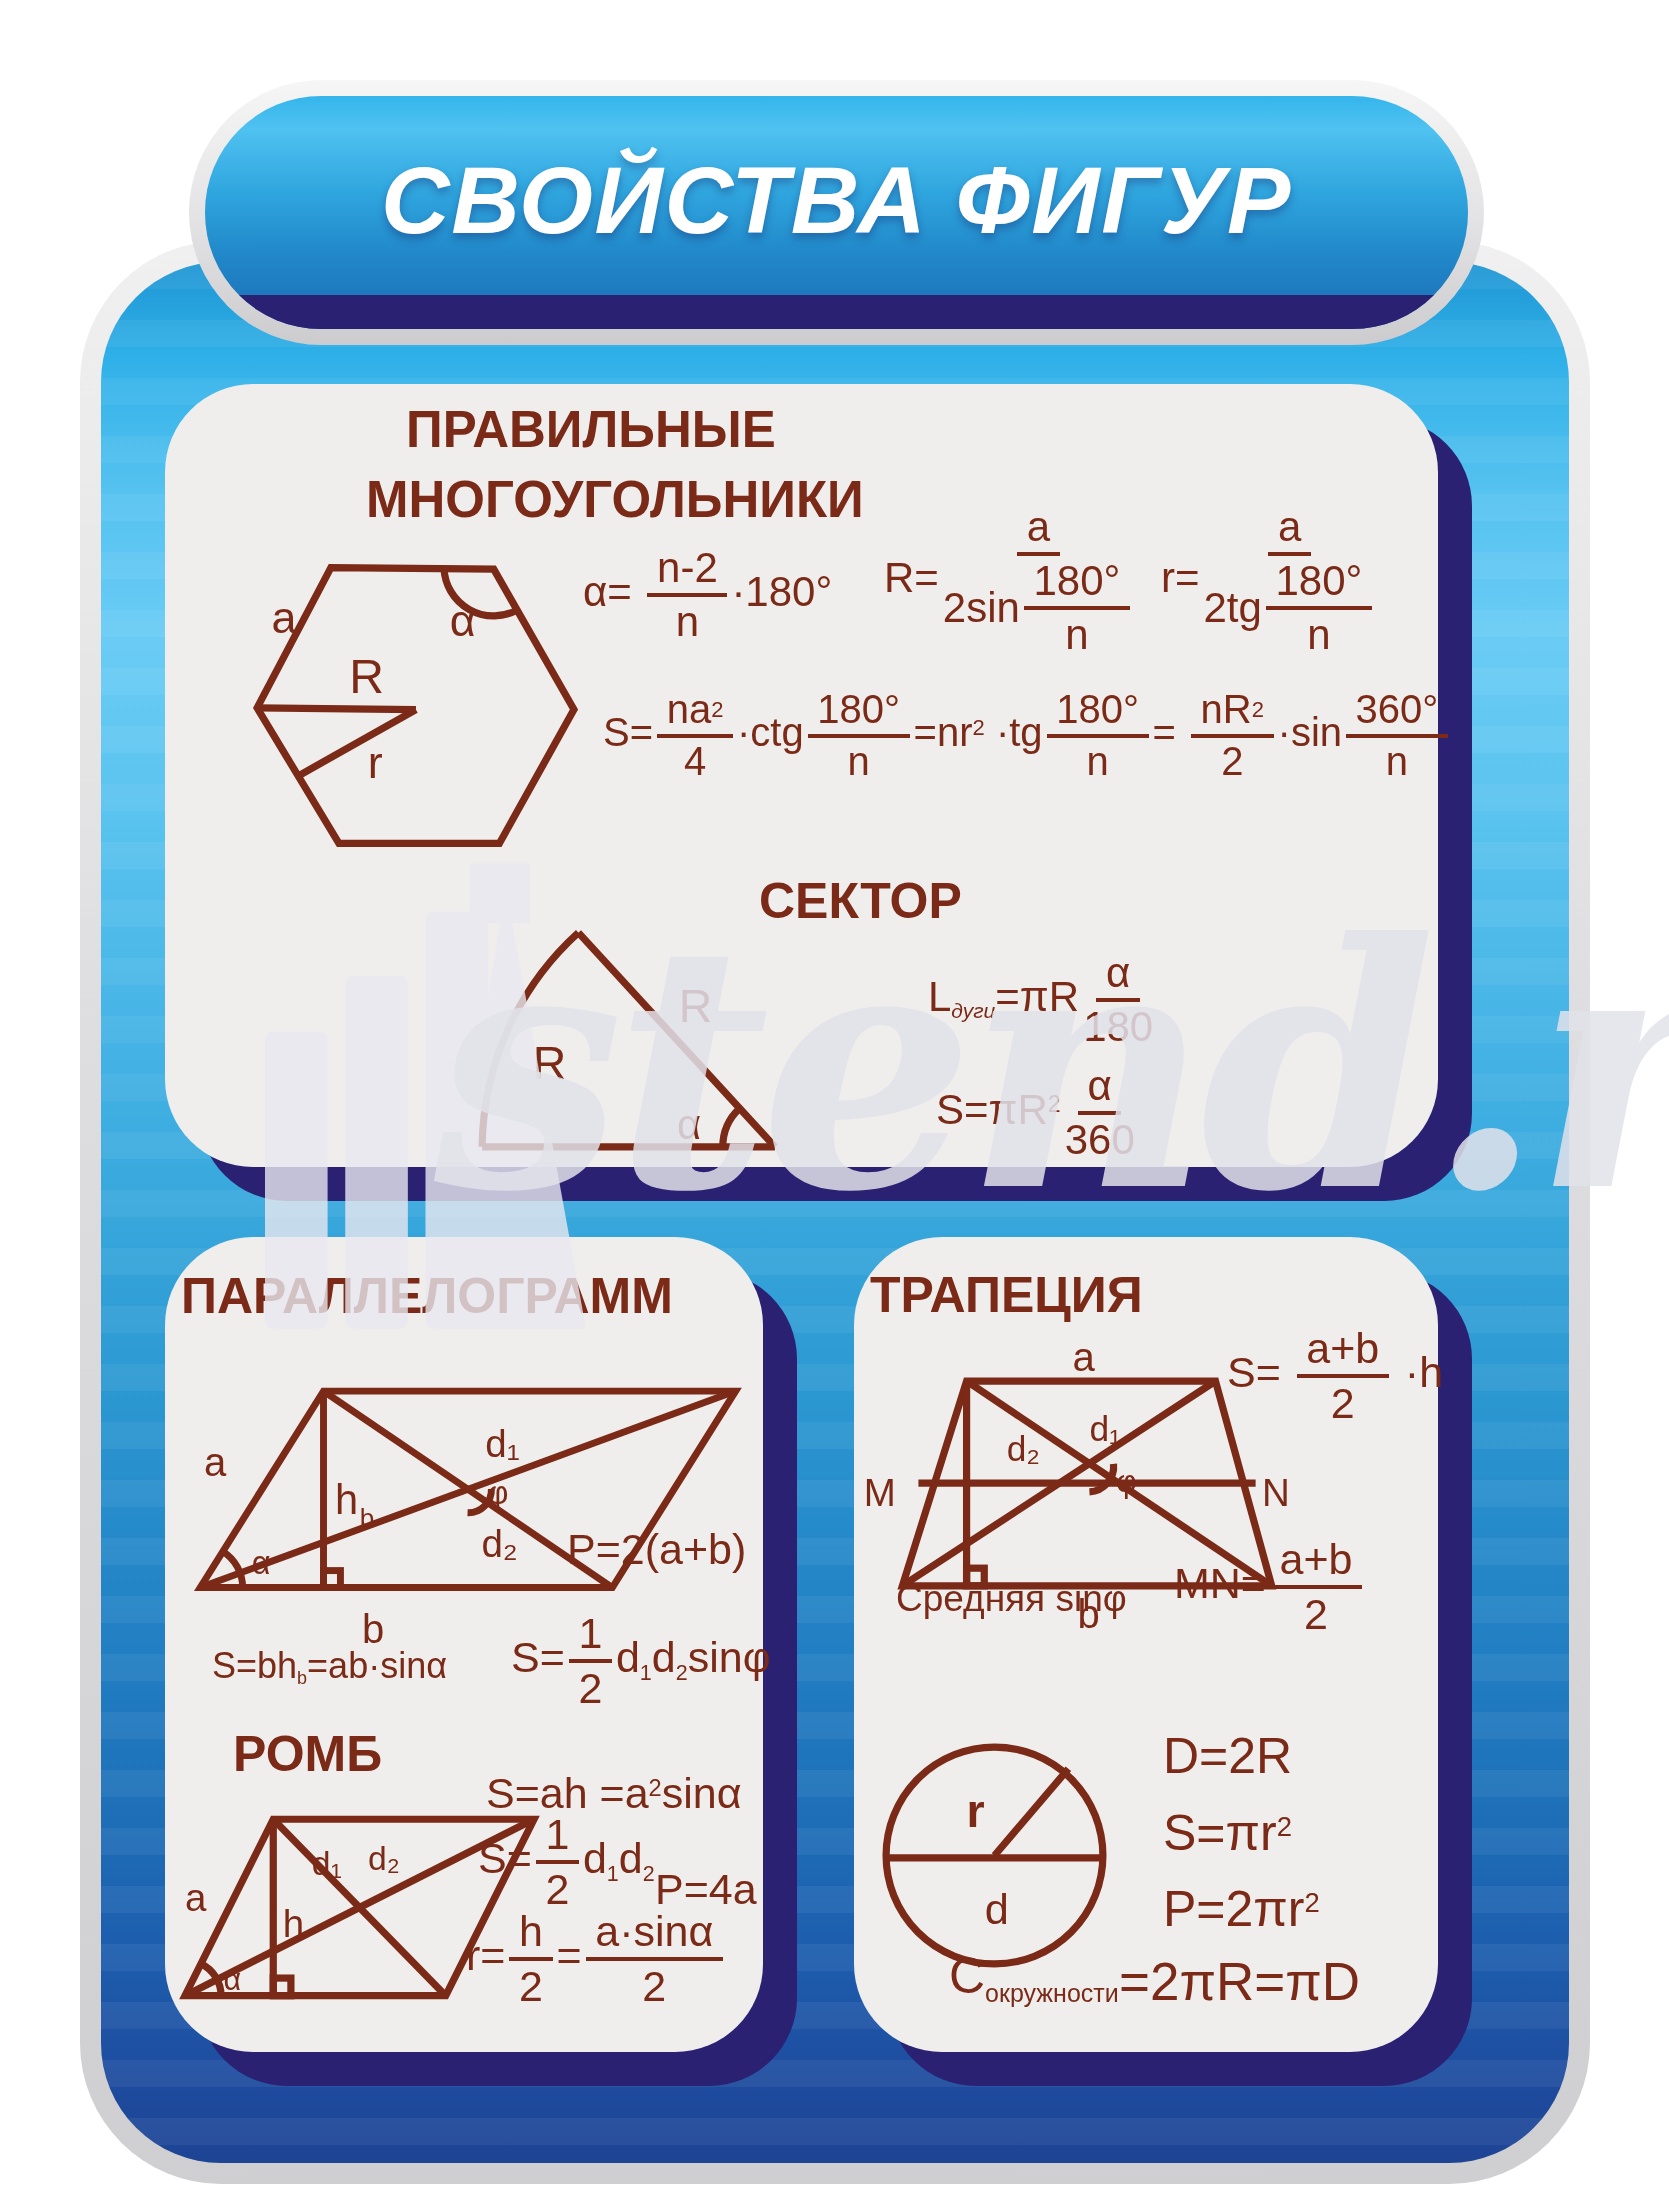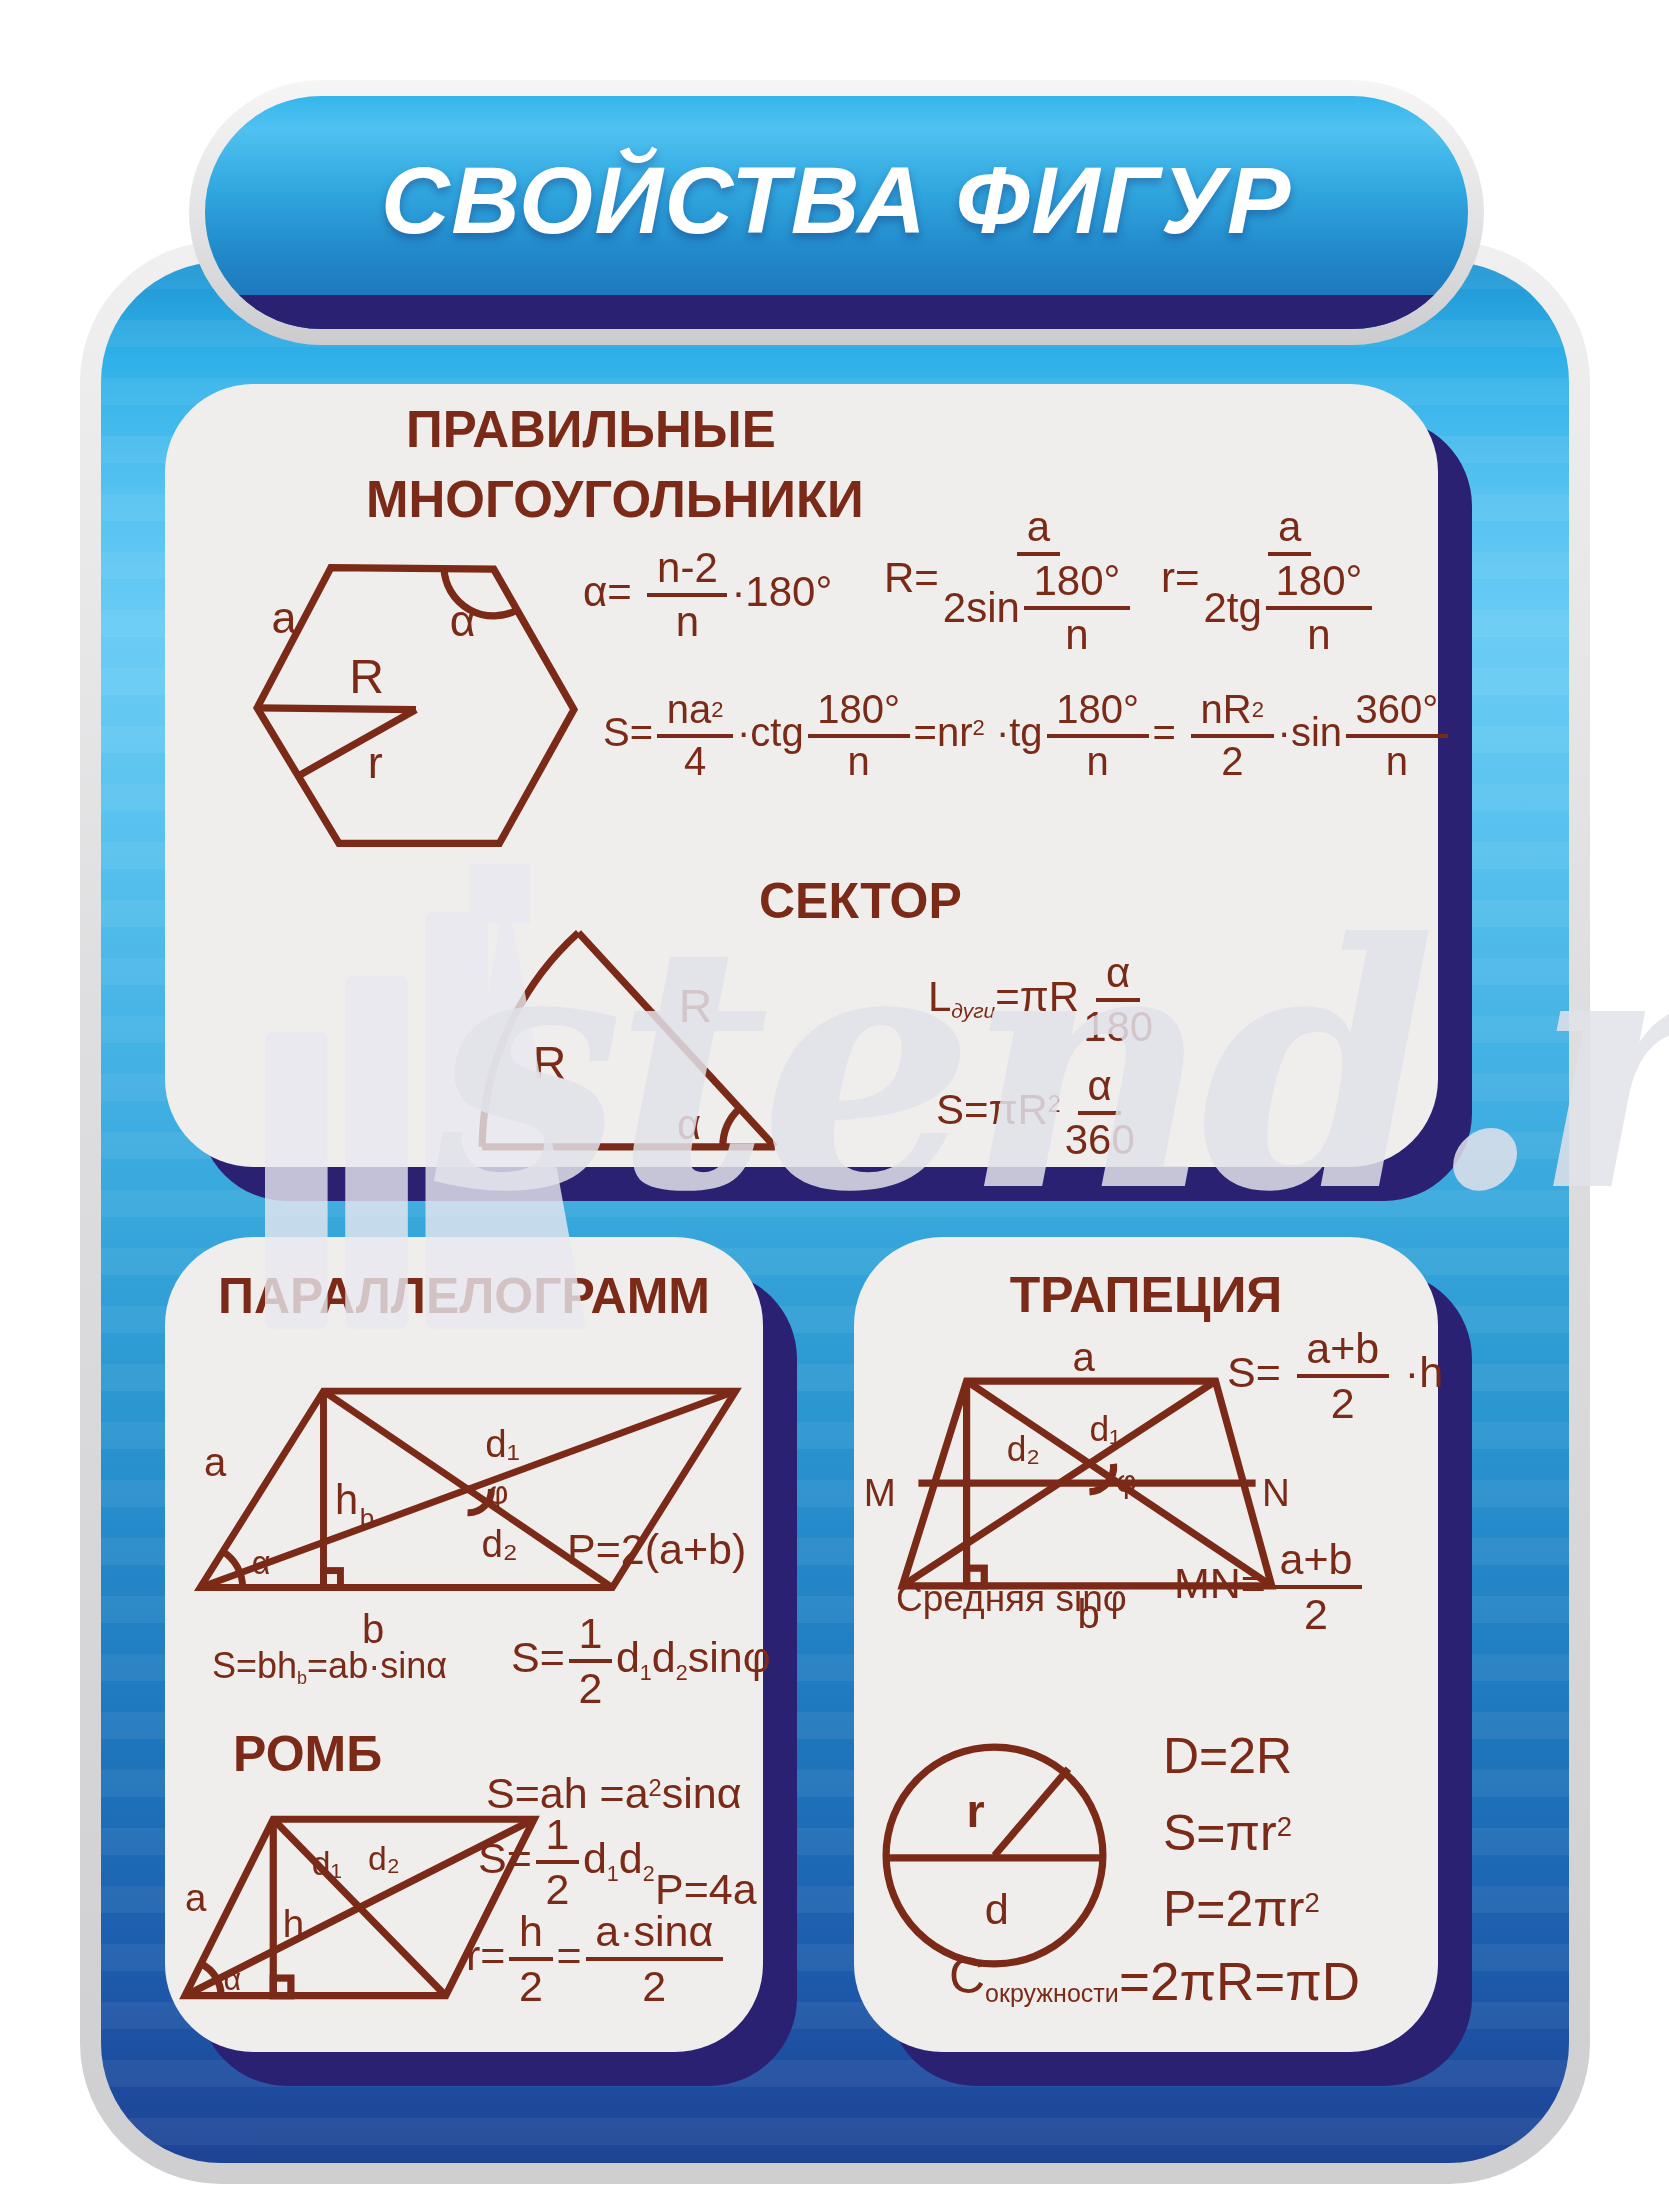--- a/index.html
+++ b/index.html
@@ -23,21 +23,21 @@
   .page-title{position:absolute;left:0;right:0;top:0;bottom:24px;display:flex;align-items:center;justify-content:center;
     color:#ffffff;font-size:95px;font-weight:bold;font-style:italic;letter-spacing:1.6px;
     text-shadow:0 4.8px 8px rgba(20,30,100,.35);}
   
   .panel{position:absolute;background:#efeeec;border-radius:88px;box-shadow:34px 34px 0 0 #2a2173;z-index:5;}
   .panel-top{left:165px;top:384px;width:1273px;height:783px;}
   .panel-bl{left:165px;top:1237px;width:598px;height:815px;}
   .panel-br{left:854px;top:1237px;width:584px;height:815px;}
   
   .h1{position:absolute;color:#7b2a17;font-weight:bold;font-size:51px;line-height:71px;white-space:nowrap;}
-  .h1.center{left:0;width:100%;text-align:center;}
+  .h1.center{left:16px;width:100%;}
   .formula{position:absolute;color:#7b2a17;white-space:nowrap;line-height:1.15;font-size:42px;}
   .f-s{font-size:40px;}
   .f-lg{font-size:50px;}
   .formula sub{font-size:.5em;vertical-align:-.35em;line-height:0;}
   .formula sup{font-size:.55em;vertical-align:.5em;line-height:0;}
   .it-sub sub{font-style:italic;}
   .frac{display:inline-flex;flex-direction:column;align-items:center;vertical-align:middle;margin:0 4px;line-height:1.08;text-align:center;}
   .frac .num{border-bottom:4.8px solid currentColor;padding:0 9.6px 2.4px;display:flex;align-items:center;justify-content:center;}
   .frac .den{padding-top:2.4px;display:flex;align-items:center;justify-content:center;}
   .small-label{position:absolute;color:#7b2a17;font-size:37px;white-space:nowrap;}

